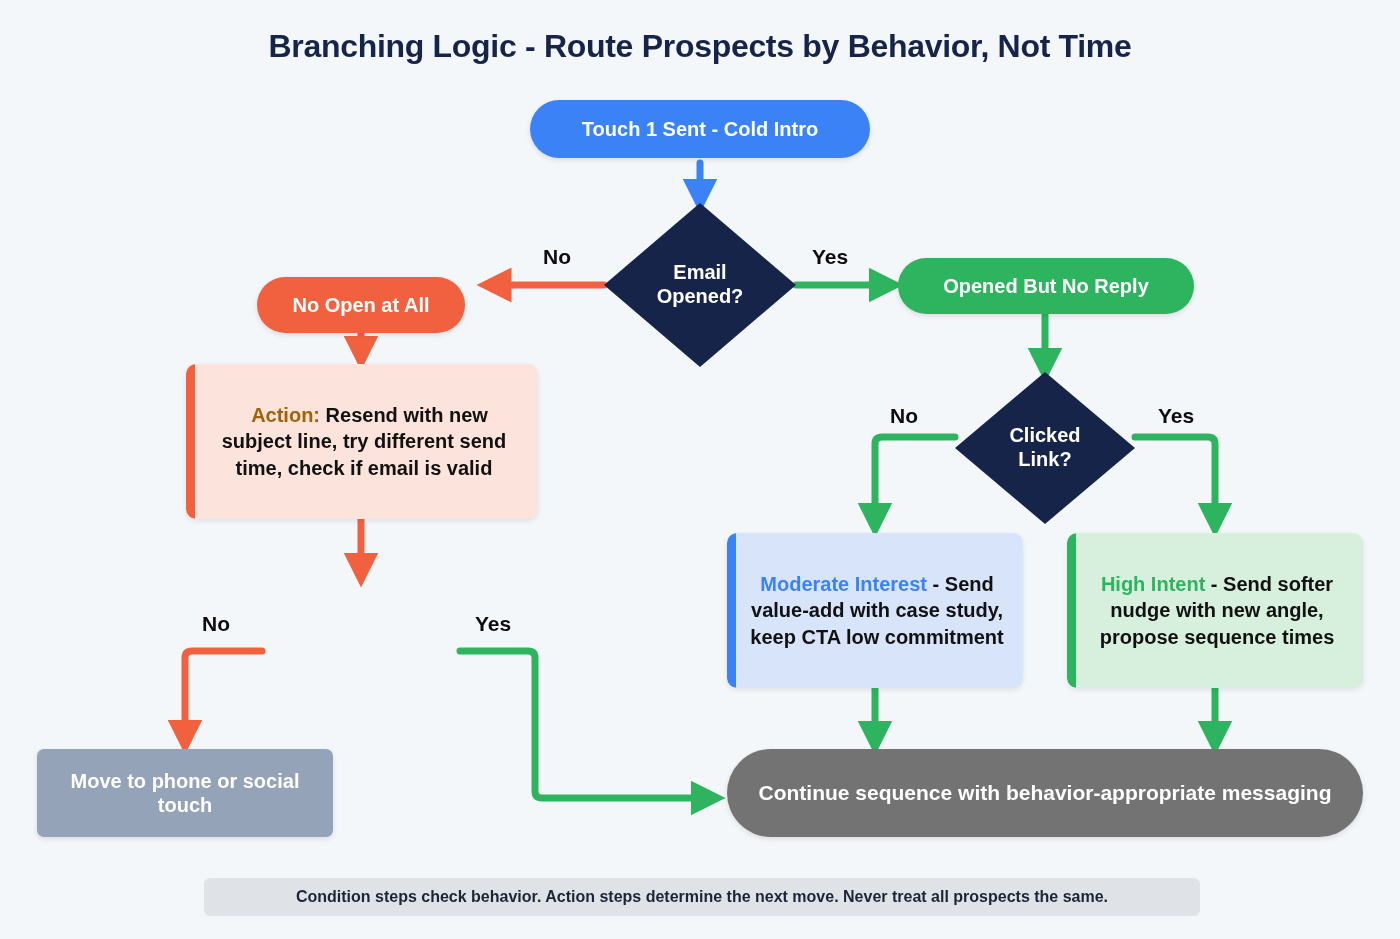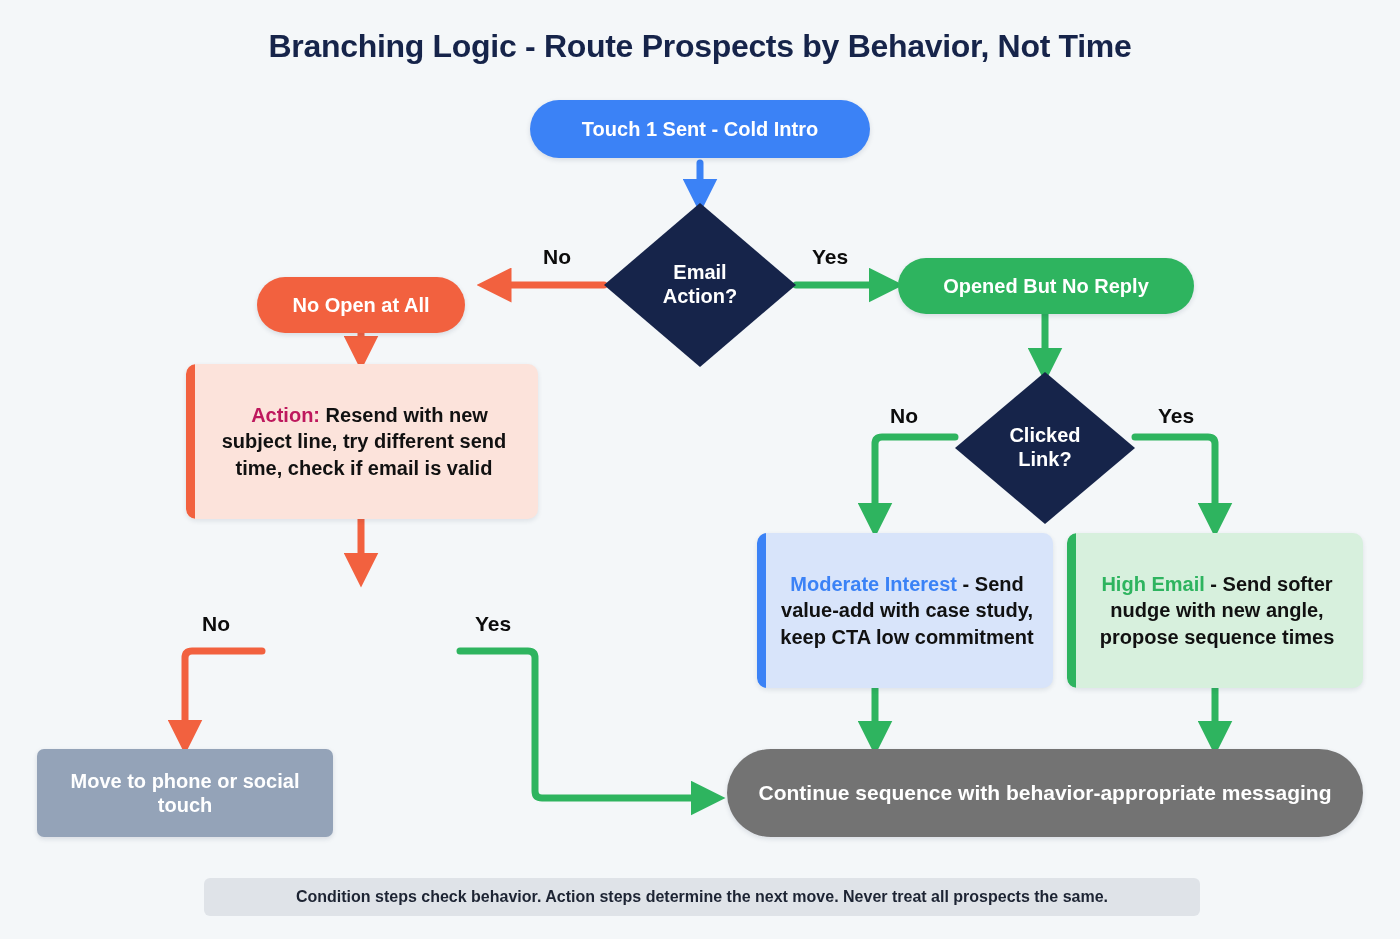--- a/index.html
+++ b/index.html
@@ -122,21 +122,21 @@
     width: 9px;
     border-radius: 10px 0 0 10px;
   }
   .action-box.peach  { background: #fce3db; }
   .action-box.peach  .accent { background: #f2613f; }
   .action-box.lblue  { background: #d8e4fa; }
   .action-box.lblue  .accent { background: #3b82f6; }
   .action-box.lgreen { background: #d7f0dd; }
   .action-box.lgreen .accent { background: #2eb45f; }
 
-  .lead-orange { color: #be185d; margin-left: 11px; }
+  .lead-orange { color: #a16207; margin-left: 11px; }
   .lead-blue   { color: #3b82f6; }
   .lead-green  { color: #2eb45f; }
 
   .edge-label {
     position: absolute;
     font-size: 21px;
     font-weight: bold;
     color: #0c0c0c;
     white-space: nowrap;
   }
@@ -205,21 +205,21 @@
     </g>
   </svg>
 
   <div class="node pill blue" style="left:530px; top:100px; width:340px; height:58px;">
     <span>Touch 1 Sent - Cold Intro</span>
   </div>
 
   <div class="diamond" style="left:604px; top:203px; width:192px; height:164px;">
     <span class="shape"></span>
     <span class="dlabel">Email
-Action?</span>
+Opened?</span>
   </div>
 
   <div class="edge-label" style="left:543px; top:245px;">
     <span>No</span>
   </div>
   <div class="edge-label" style="left:812px; top:245px;">
     <span>Yes</span>
   </div>
 
   <div class="node pill orange" style="left:257px; top:258px; width:208px; height:56px;margin-top:19px;">
@@ -251,31 +251,31 @@
 Link?</span>
   </div>
 
   <div class="edge-label" style="left:890px; top:404px;">
     <span>No</span>
   </div>
   <div class="edge-label" style="left:1158px; top:404px;">
     <span>Yes</span>
   </div>
 
-  <div class="action-box lblue" style="left:757px; top:533px; width:296px; height:155px;">
+  <div class="action-box lblue" style="left:727px; top:533px; width:296px; height:155px;">
     <span class="accent"></span>
     <div>
       <span class="lead-blue">Moderate Interest</span><span> - Send value-add with case study, keep CTA low commitment</span>
     </div>
   </div>
 
   <div class="action-box lgreen" style="left:1067px; top:533px; width:296px; height:155px;">
     <span class="accent"></span>
     <div>
-      <span class="lead-green">High Email</span><span> - Send softer nudge with new angle, propose sequence times</span>
+      <span class="lead-green">High Intent</span><span> - Send softer nudge with new angle, propose sequence times</span>
     </div>
   </div>
 
   <div class="node rect-gray" style="left:37px; top:749px; width:296px; height:88px;">
     <span>Move to phone or social touch</span>
   </div>
 
   <div class="node terminal" style="left:727px; top:749px; width:636px; height:88px;">
     <span>Continue sequence with behavior-appropriate messaging</span>
   </div>

